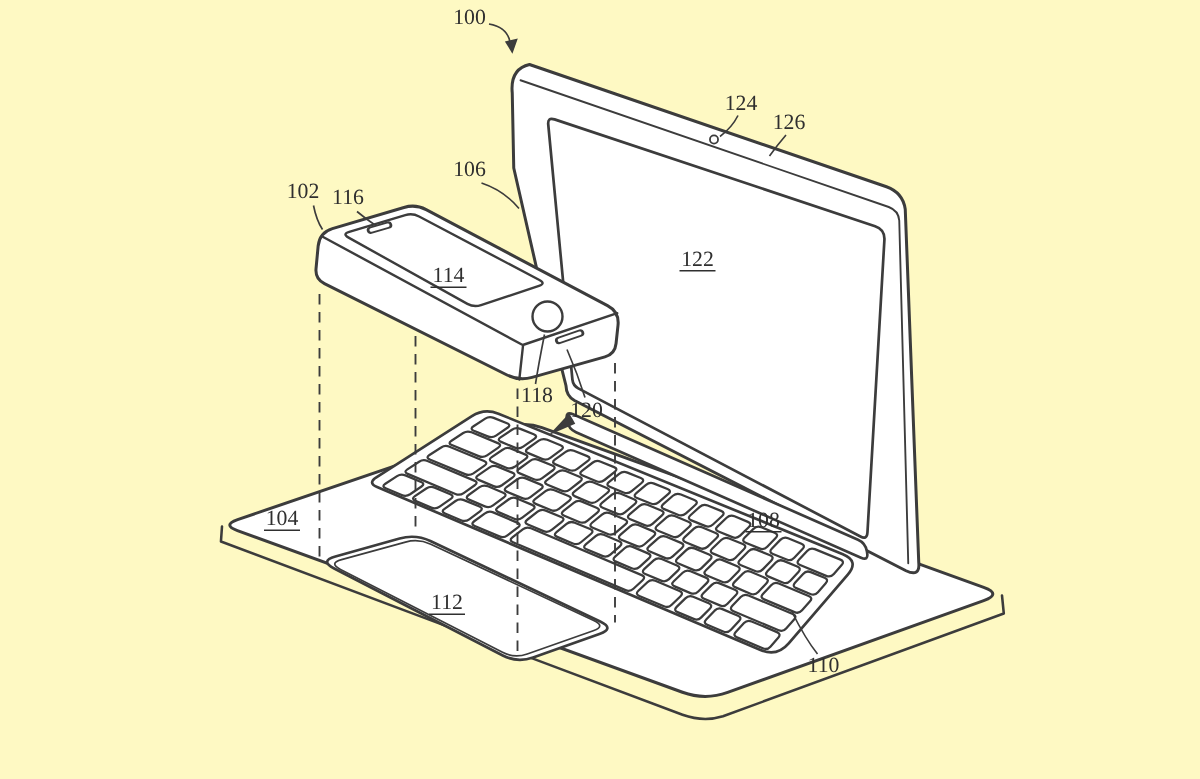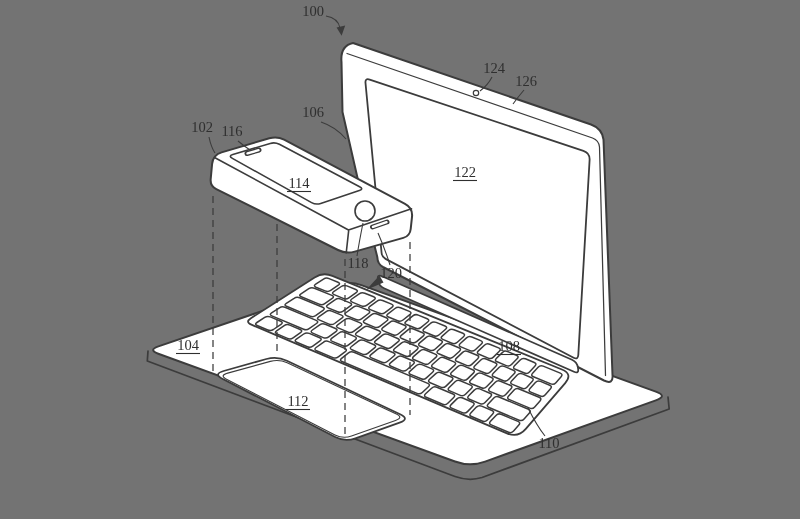--- a/index.html
+++ b/index.html
@@ -1,16 +1,16 @@
 <!DOCTYPE html>
 <html><head>
 <meta charset="utf-8">
 <style>
   html,body{margin:0;padding:0;background:#fff;}
-  .stage{position:relative;width:800px;height:519px;background:#737373;overflow:hidden;
+  .stage{position:relative;width:800px;height:519px;background:#fef9c3;overflow:hidden;
          font-family:"Liberation Serif", serif;}
   svg{position:absolute;left:0;top:0;}
   text{font-family:"Liberation Serif", serif;font-size:14.5px;fill:#2f2f2f;}
   .ld{fill:none;stroke:#3c3c3c;stroke-width:1.1;}
   .ah{fill:#3c3c3c;stroke:none;}
   .ul{stroke:#2f2f2f;stroke-width:1.1;}
 </style>
 </head>
 <body>
 

